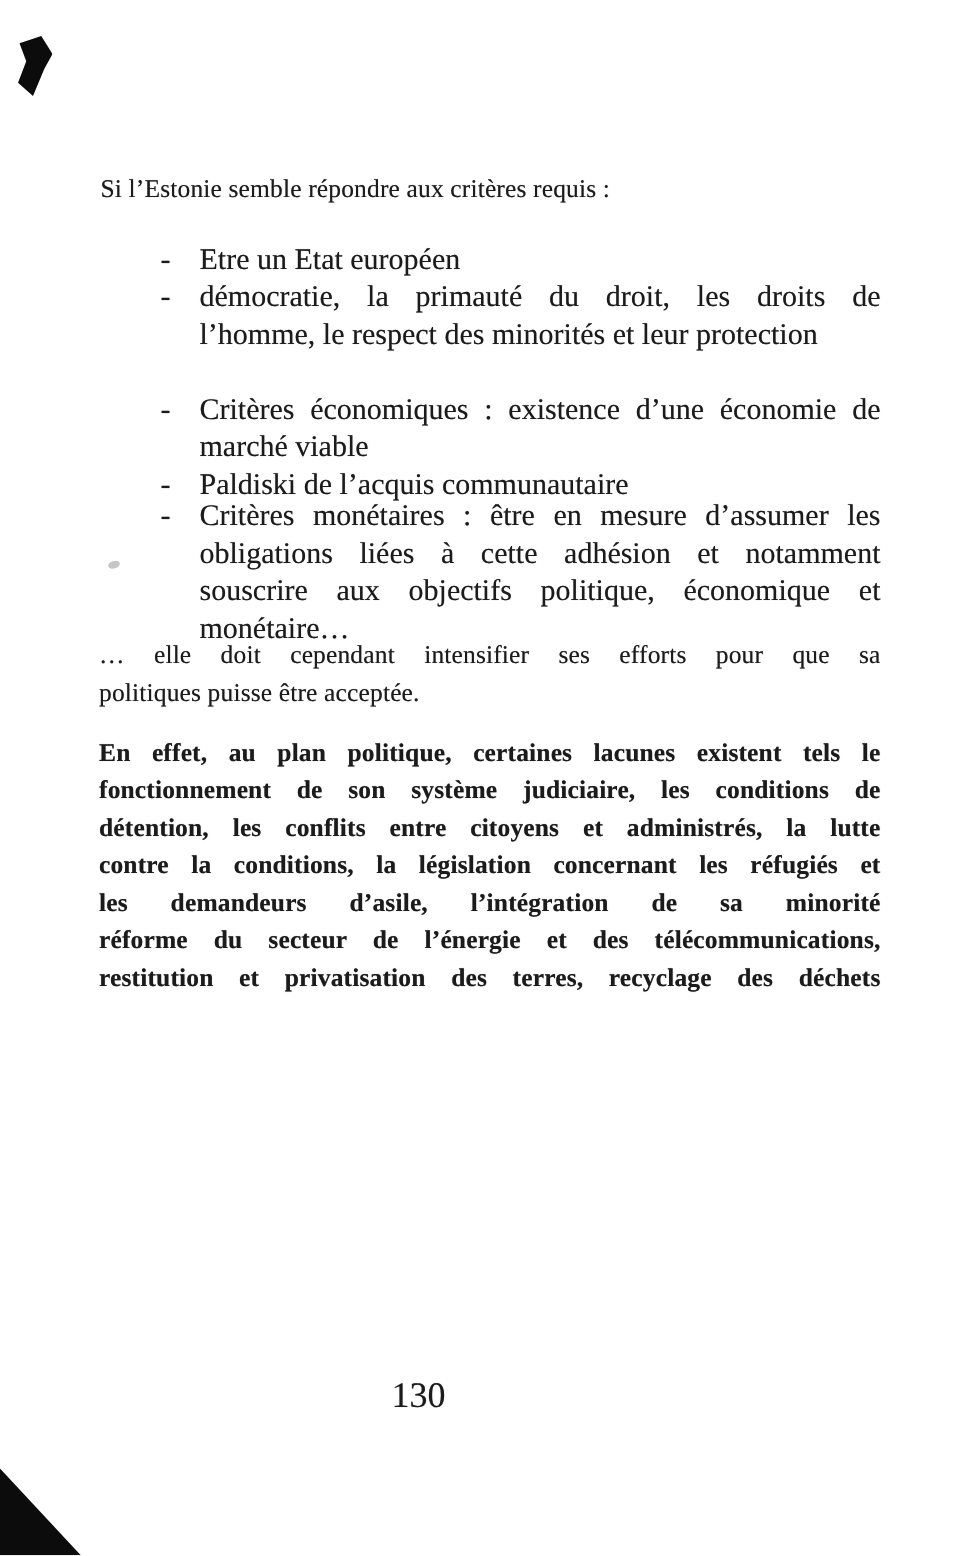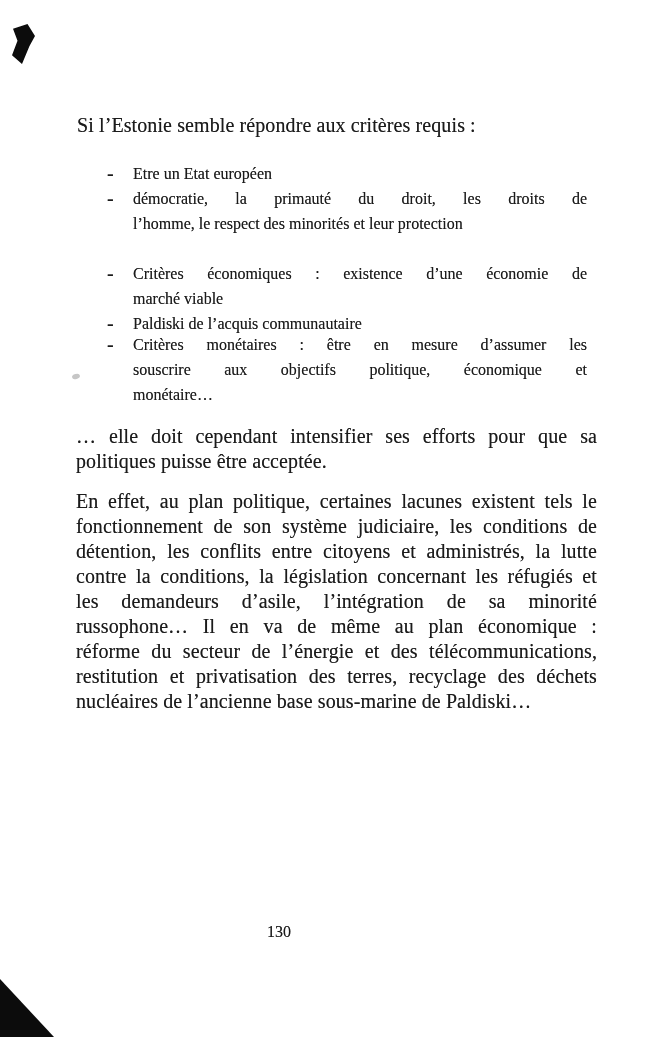--- a/index.html
+++ b/index.html
@@ -11,25 +11,24 @@
     position: relative;
     width: 650px;
     height: 1037px;
     background: #ffffff;
     overflow: hidden;
     font-family: "Liberation Serif", "DejaVu Serif", serif;
     color: #1b1b1b;
   }
   .tblock {
     position: absolute;
-    font-size: 20px;
+    font-size: 17px;
     line-height: 25px;
     letter-spacing: 0.1px;
     text-shadow: 0 0 0.5px rgba(20,20,20,0.55);
-    margin-left: 10px;
   }
   .line {
     height: 25px;
     text-align: justify;
     text-align-last: justify;
     overflow: visible;
     white-space: nowrap;
   }
   
   .line.stretch { white-space: normal; }
@@ -53,47 +52,48 @@
   .list-item .dash {
     flex: 0 0 26px;
     width: 26px;
     font-size: 20px;
     line-height: 25px;
     text-shadow: 0 0 0.5px rgba(20,20,20,0.55);
   }
   .list-item .ltext {
     flex: 1 1 auto;
     width: 454px;
-    font-size: 16px;
+    font-size: 20px;
     line-height: 25px;
     text-shadow: 0 0 0.5px rgba(20,20,20,0.55);
   }
   .li-1 { top: 161px; }
   .li-2 { top: 186px; }
   .li-3 { top: 261px; }
   .li-4 { top: 311px; }
   .li-5 { top: 332px; }
   .conclusion {
     left: 66px;
     top: 424px;
     width: 521px;
     font-family: Liberation Serif, serif;
   }
   .body-paragraph {
     left: 66px;
     top: 489px;
     width: 521px;
+    font-weight: bold;
   }
   .page-number {
     position: absolute;
     left: 0;
     top: 919px;
     width: 558px;
     text-align: center;
-    font-size: 16px;
+    font-size: 24px;
     line-height: 25px;
     text-shadow: 0 0 0.5px rgba(20,20,20,0.55);
   }
   
   .mark-tl {
     position: absolute;
     left: 10px;
     top: 24px;
     width: 25px;
     height: 40px;
@@ -156,37 +156,36 @@
   <div class="list-item li-4">
     <span class="dash">-</span>
     <div class="ltext">
         <div class="line final">Paldiski de l’acquis communautaire</div>
       </div>
   </div>
   <div class="list-item li-5">
     <span class="dash">-</span>
     <div class="ltext">
         <div class="line stretch">Critères monétaires : être en mesure d’assumer les</div>
+        <div class="line stretch">obligations liées à cette adhésion et notamment</div>
         <div class="line stretch">souscrire aux objectifs politique, économique et</div>
         <div class="line final">monétaire…</div>
       </div>
   </div>
 
   <div class="tblock conclusion">
       <div class="line stretch">… elle doit cependant intensifier ses efforts pour que sa</div>
       <div class="line final">politiques puisse être acceptée.</div>
     </div>
 
   <div class="tblock body-paragraph">
       <div class="line stretch">En effet, au plan politique, certaines lacunes existent tels le</div>
       <div class="line stretch">fonctionnement de son système judiciaire, les conditions de</div>
       <div class="line stretch">détention, les conflits entre citoyens et administrés, la lutte</div>
       <div class="line stretch">contre la conditions, la législation concernant les réfugiés et</div>
       <div class="line stretch">les demandeurs d’asile, l’intégration de sa minorité</div>
-      <div class="line stretch">russophone… Il en va de même au plan économique :</div>
       <div class="line stretch">réforme du secteur de l’énergie et des télécommunications,</div>
       <div class="line stretch">restitution et privatisation des terres, recyclage des déchets</div>
-      <div class="line final">nucléaires de l’ancienne base sous-marine de Paldiski…</div>
     </div>
 
   <div class="page-number">130</div>
 
 </div>
 
 </body></html>

